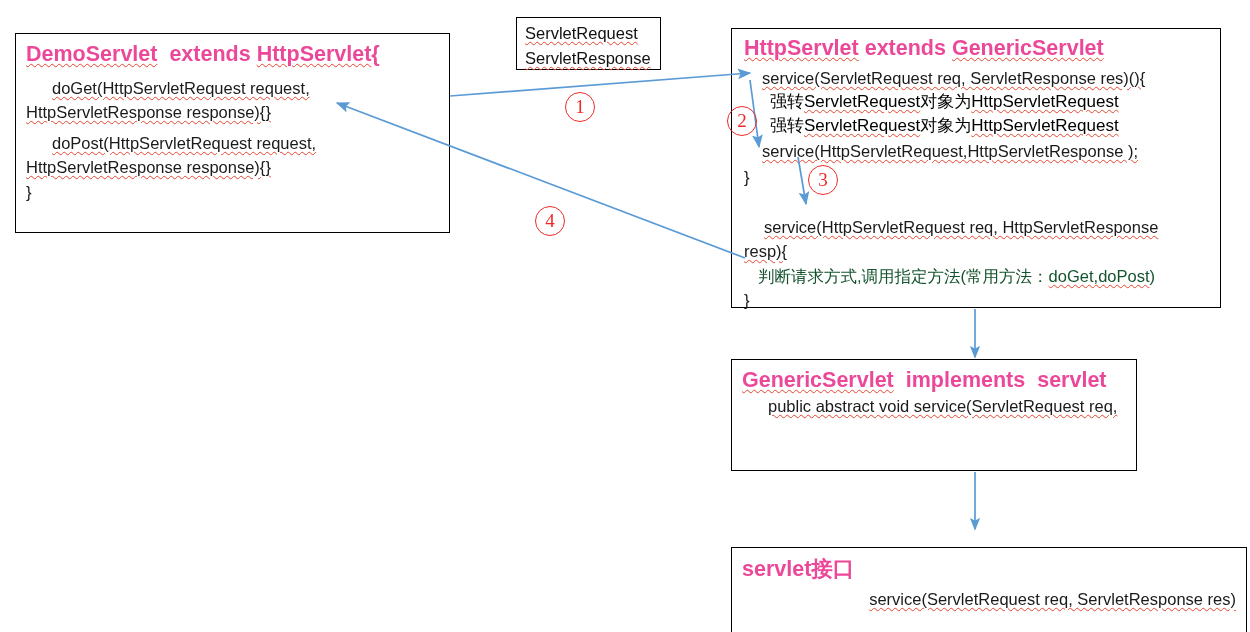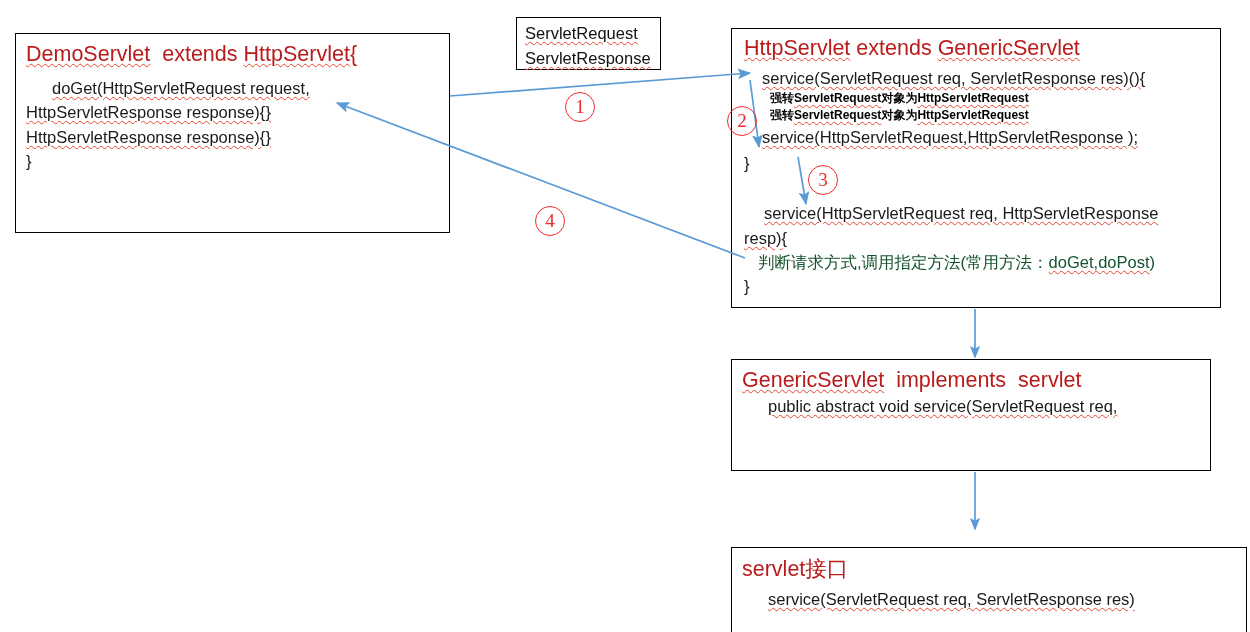--- a/index.html
+++ b/index.html
@@ -17,22 +17,22 @@
   }
   .box {
     position: absolute;
     border: 1.6px solid #000000;
     box-sizing: border-box;
     background: transparent;
     padding: 4px 10px 4px 10px;
   }
   .ttl {
     font-size: 21.5px;
-    font-weight: normal;
-    color: #b91c1c;
+    font-weight: bold;
+    color: #ec4899;
     line-height: 1.25;
     white-space: nowrap;
   }
   .u {
     text-decoration: underline;
     text-decoration-color: #000;
     text-underline-offset: 2px;
   }
   .sq {
     text-decoration: underline;
@@ -43,22 +43,22 @@
   }
   .body-line {
     font-size: 16.5px;
     color: #1a1a1a;
     line-height: 1.48;
   }
   .indent {
     padding-left: 26px;
   }
   .cjk-bold {
-    font-size: 12px;
-    font-weight: bold;
+    font-size: 17px;
+    font-weight: normal;
     color: #000;
     line-height: 1.38;
     padding-left: 26px;
   }
   .small-box-line {
     font-size: 16.5px;
     color: #111;
     line-height: 1.52;
   }
   svg.overlay {
@@ -92,20 +92,21 @@
 <body>
 
 <div id="canvas">
 
   <div class="box" style="left:15px; top:33px; width:435px; height:200px;">
     <div class="ttl" style="margin-top:3px;">
       <span class="u sq">DemoServlet</span><span>&nbsp; </span><span>extends</span><span> </span><span class="u sq">HttpServlet</span><span>{</span>
     </div>
     <div class="body-line indent sq" style="margin-top:8px;">doGet(HttpServletRequest request,</div>
     <div class="body-line sq">HttpServletResponse response){}</div>
+    <div class="body-line indent sq" style="margin-top:6px;">doPost(HttpServletRequest request,</div>
     <div class="body-line sq">HttpServletResponse response){}</div>
     <div class="body-line">}</div>
   </div>
 
   <div class="box" style="left:516px; top:17px; width:145px; height:53px; padding:3px 8px;">
     <div class="small-box-line sq">ServletRequest</div>
     <div class="small-box-line sq">ServletResponse</div>
   </div>
 
   <div class="box" style="left:731px; top:28px; width:490px; height:280px;padding-left:12px;">
@@ -124,32 +125,32 @@
     <div class="body-line sq" style="padding-left:18px; margin-top:2px;">service(HttpServletRequest,HttpServletResponse );</div>
     <div class="body-line" style="margin-top:1px;">}</div>
     <div class="body-line sq" style="padding-left:20px; margin-top:26px;">service(HttpServletRequest req, HttpServletResponse</div>
     <div class="body-line sq">resp){</div>
     <div class="body-line gray" style="padding-left:14px;">
       <span>判断请求方式,调用指定方法(常用方法：</span><span class="sq">doGet,doPost</span><span>)</span>
     </div>
     <div class="body-line">}</div>
   </div>
 
-  <div class="box" style="left:731px; top:359px; width:480px; height:112px;">
+  <div class="box" style="left:731px; top:359px; width:406px; height:112px;">
     <div class="ttl" style="margin-top:3px;">
       <span class="u sq">GenericServlet</span><span>&nbsp; </span><span>implements</span><span>&nbsp; </span><span>servlet</span>
     </div>
     <div class="body-line indent sq" style="margin-top:0;">public abstract void service(ServletRequest req,</div>
   </div>
 
   <div class="box" style="left:731px; top:547px; width:516px; height:97px;">
     <div class="ttl" style="margin-top:4px;">
       <span>servlet</span><span>接口</span>
     </div>
-    <div class="body-line indent sq" style="margin-top:4px;">service(ServletRequest req, ServletResponse res)</div>
+    <div class="body-line indent sq" style="margin-top:4px;text-align:right;">service(ServletRequest req, ServletResponse res)</div>
   </div>
 
   <svg class="overlay" viewBox="0 0 1250 632">
     <defs>
       <marker id="ah" markerWidth="9" markerHeight="9" refX="7.2" refY="3.2" orient="auto" markerUnits="strokeWidth">
         <path d="M0,0 L8,3.2 L0,6.4 L1.6,3.2 z" fill="#5b9bd5"></path>
       </marker>
       <marker id="ahv" markerWidth="8" markerHeight="8" refX="6.5" refY="3" orient="auto" markerUnits="strokeWidth">
         <path d="M0,0 L7.5,3 L0,6 L1.5,3 z" fill="#5b9bd5"></path>
       </marker>

